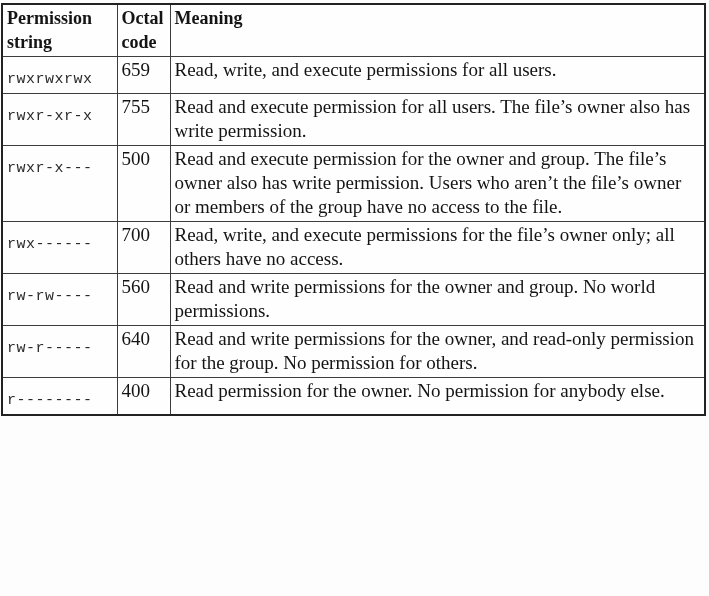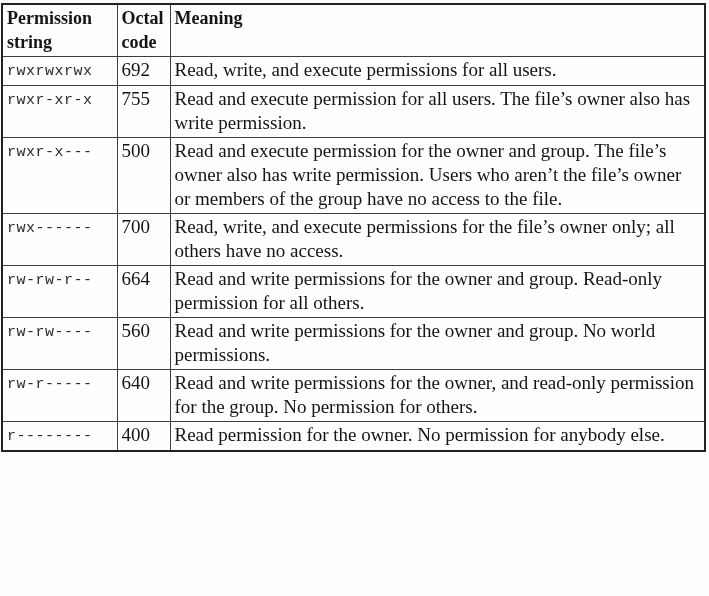--- a/index.html
+++ b/index.html
@@ -39,21 +39,21 @@
   th {
     font-size: 18px;
     line-height: 24px;
     font-weight: bold;
     font-family: "Liberation Serif", serif;
   }
   td.perm {
     font-family: "Liberation Mono", "DejaVu Sans Mono", monospace;
     font-size: 15px;
     line-height: 23px;
-    padding-top: 3px;
+    padding-top: 11px;
     color: #2b2b2b;
     letter-spacing: 0.5px;
     white-space: nowrap;
   }
   td.octal {
     font-size: 19px;
     line-height: 24px;
     font-family: "Liberation Serif", serif;
   }
   td.mean {
@@ -76,42 +76,37 @@
     <thead>
       <tr>
         <th>Permission string</th>
         <th>Octal code</th>
         <th>Meaning</th>
       </tr>
     </thead>
     <tbody>
       <tr>
         <td class="perm">rwxrwxrwx</td>
-        <td class="octal">692</td>
+        <td class="octal">659</td>
         <td class="mean">Read, write, and execute permissions for all users.</td>
       </tr>
       <tr>
         <td class="perm">rwxr-xr-x</td>
         <td class="octal">755</td>
         <td class="mean">Read and execute permission for all users. The file’s owner also has write permission.</td>
       </tr>
       <tr>
         <td class="perm">rwxr-x---</td>
         <td class="octal">500</td>
         <td class="mean">Read and execute permission for the owner and group. The file’s owner also has write permission. Users who aren’t the file’s owner or members of the group have no access to the file.</td>
       </tr>
       <tr>
         <td class="perm">rwx------</td>
         <td class="octal">700</td>
         <td class="mean">Read, write, and execute permissions for the file’s owner only; all others have no access.</td>
-      </tr>
-      <tr>
-        <td class="perm">rw-rw-r--</td>
-        <td class="octal">664</td>
-        <td class="mean">Read and write permissions for the owner and group. Read-only permission for all others.</td>
       </tr>
       <tr>
         <td class="perm">rw-rw----</td>
         <td class="octal">560</td>
         <td class="mean">Read and write permissions for the owner and group. No world permissions.</td>
       </tr>
       <tr>
         <td class="perm">rw-r-----</td>
         <td class="octal">640</td>
         <td class="mean">Read and write permissions for the owner, and read-only permission for the group. No permission for others.</td>

